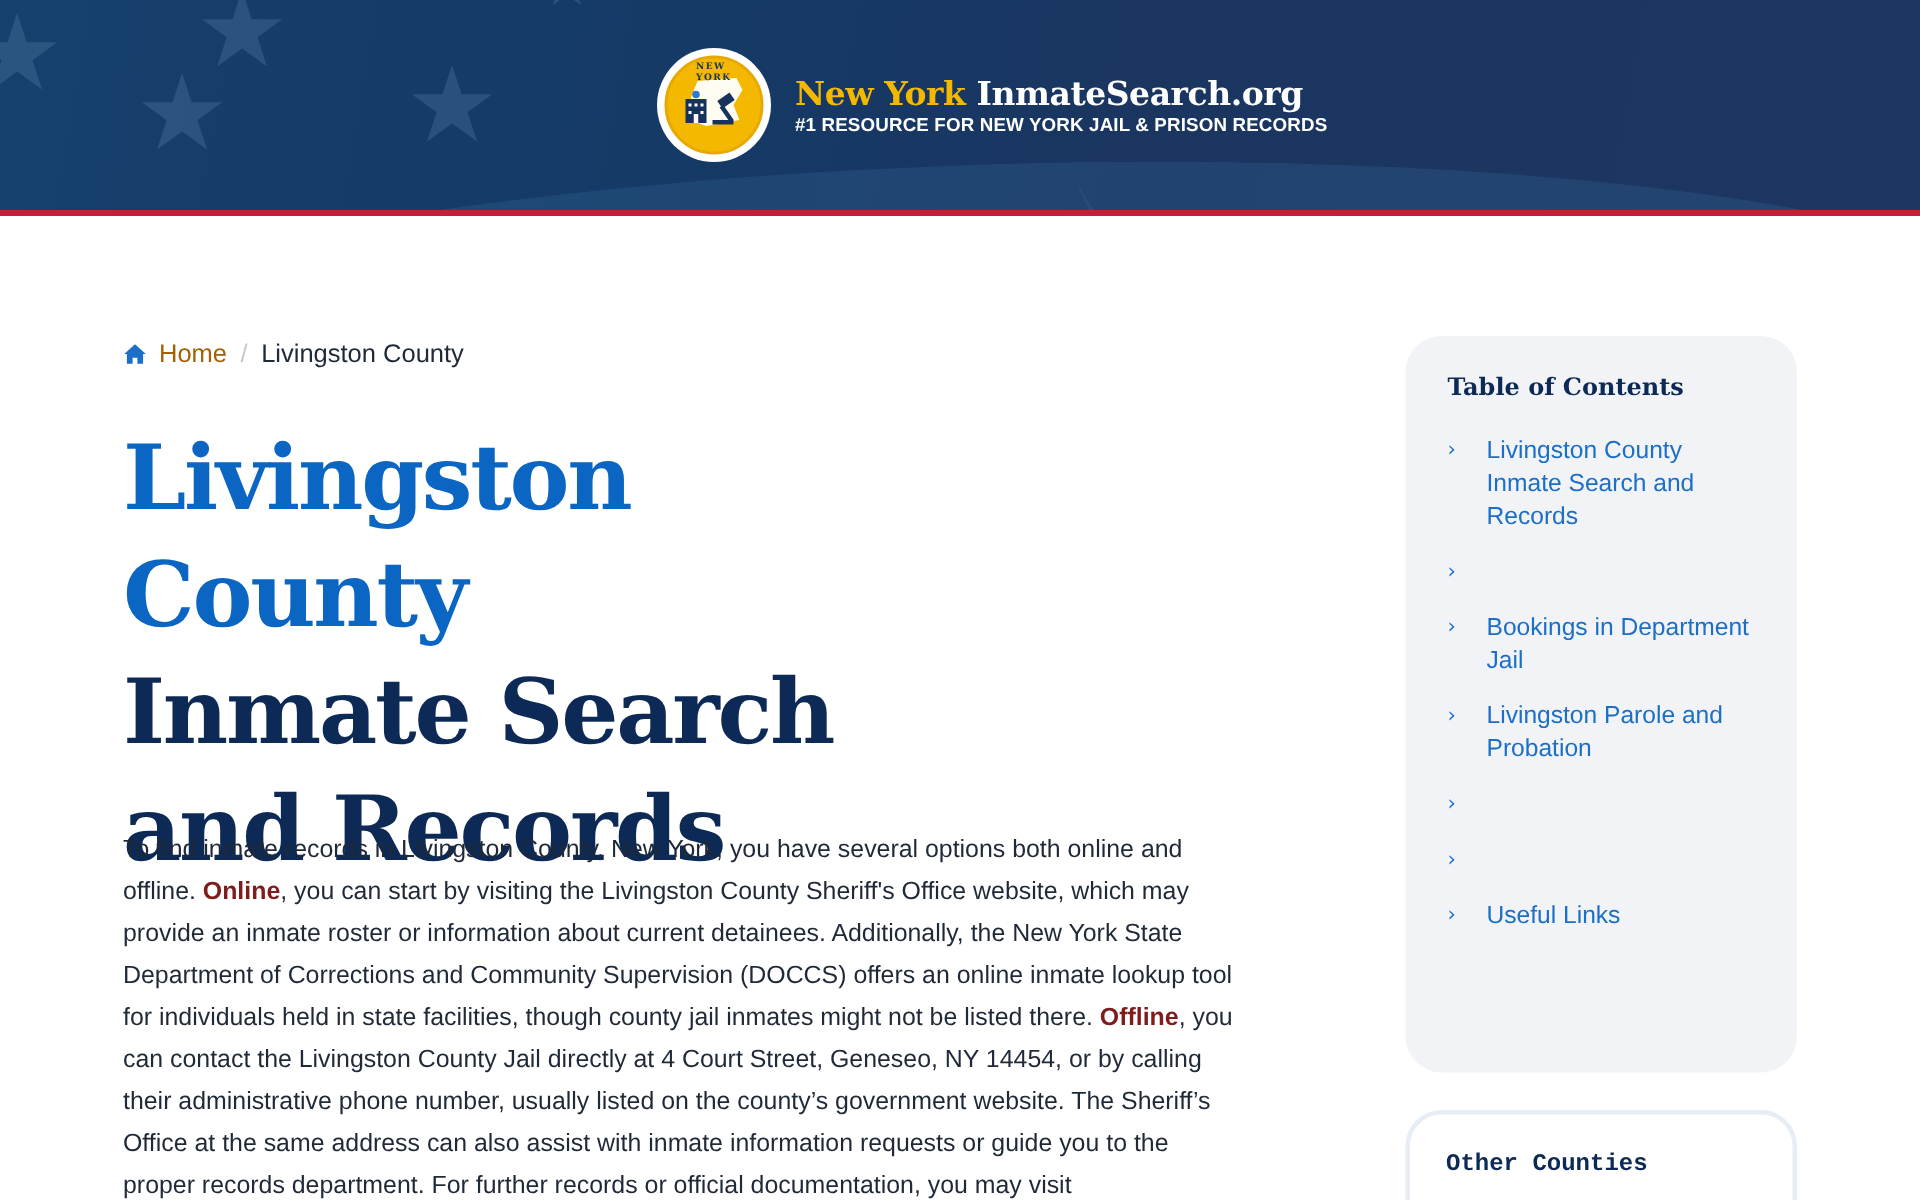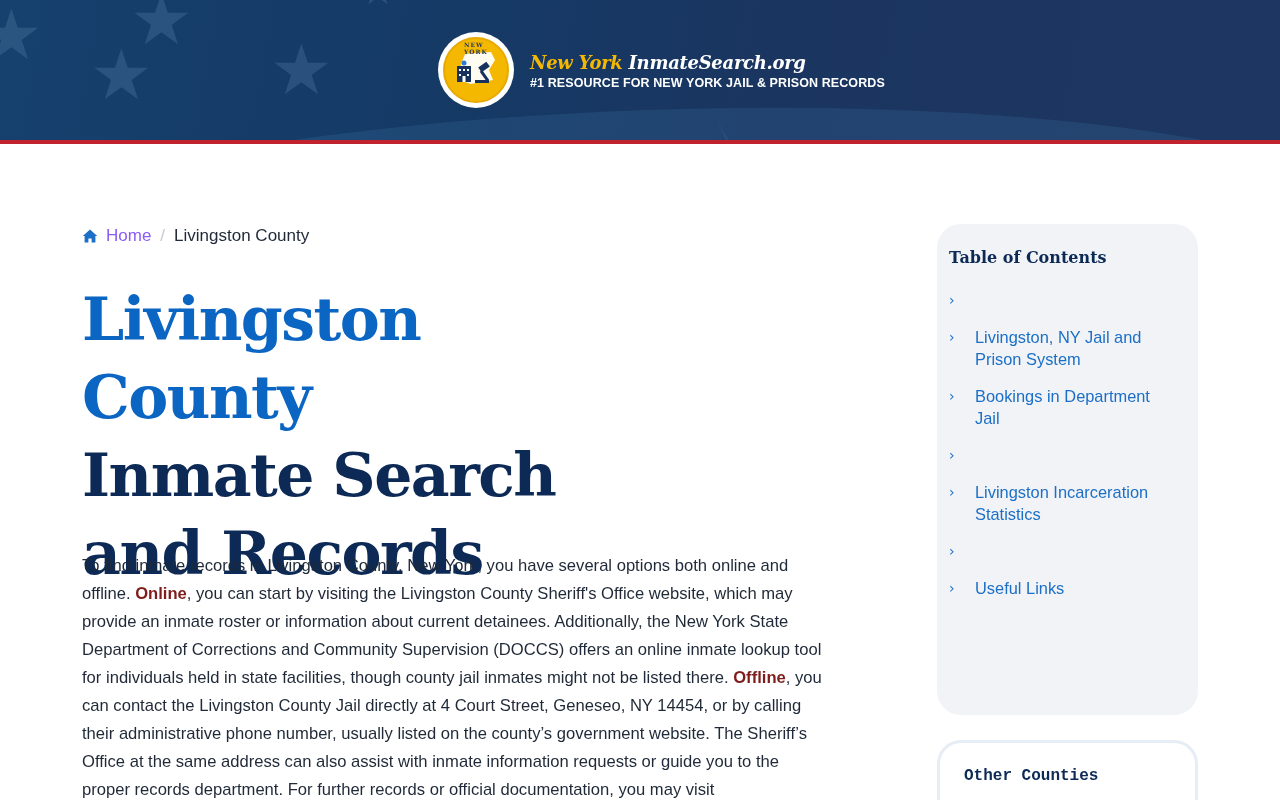--- a/index.html
+++ b/index.html
@@ -34,37 +34,37 @@
   .seal-inner {
     width: 66px; height: 66px; border-radius: 50%; background: #f5b800;
     border: 2px solid #e7a900; display: flex; align-items: center; justify-content: center; position: relative;
   }
   .seal-ring-text {
     position: absolute; font-size: 6px; font-weight: bold; color: #17325c; letter-spacing: 1px;
     font-family: "DejaVu Serif", serif;
   }
   .brand-text { margin-left: 16px; }
   .brand-title {
-    font-family: "DejaVu Serif", "Liberation Serif", serif; font-weight: bold; font-size: 18px;
-    line-height: 26px; letter-spacing: -0.3px; font-style: italic;
+    font-family: "DejaVu Serif", "Liberation Serif", serif; font-weight: bold; font-size: 22px;
+    line-height: 26px; letter-spacing: -0.3px;
   }
   .brand-title .ny { color: #f5b800; }
   .brand-title .is { color: #ffffff; }
   .brand-tag {
     margin-top: 0; font-family: "Liberation Sans", sans-serif; font-weight: bold;
     font-size: 12.5px; color: #ffffff; letter-spacing: 0.1px; text-align: right;
   }
 
   
   .breadcrumb {
     position: absolute; left: 82px; top: 226px; display: flex; align-items: center;
     font-family: "Liberation Sans", sans-serif; font-size: 17px;
   }
   .breadcrumb .home-icon { width: 16px; height: 16px; margin-right: 8px; }
-  .breadcrumb a { color: #8b5cf6; text-decoration: none; }
+  .breadcrumb a { color: #a16207; text-decoration: none; }
   .breadcrumb .sep { color: #c4c9d0; margin: 0 9px; }
   .breadcrumb .current { color: #1f2937; }
 
   
   .page-title {
     position: absolute; left: 82px; top: 280px; width: 560px;
     font-family: "DejaVu Serif", "Liberation Serif", serif; font-weight: bold;
     font-size: 60px; line-height: 78px; letter-spacing: -1.5px; color: #0c2a55;
   }
   .page-title .accent { color: #0a66c2; display: block; }
@@ -72,21 +72,21 @@
   
   .intro {
     position: absolute; left: 82px; top: 552px; width: 742px;
     font-family: "Liberation Sans", sans-serif; font-size: 16.6px; line-height: 28px; color: #1f2937;
   }
   .intro b { color: #7f1d1d; }
 
   
   .toc {
     position: absolute; left: 937px; top: 224px; width: 261px; height: 491px;
-    background: #f1f3f6; border-radius: 24px; padding: 24px 24px 0 12px;
+    background: #f1f3f6; border-radius: 24px; padding: 24px 24px 0 28px;
   }
   .toc-title {
     font-family: "DejaVu Serif", "Liberation Serif", serif; font-weight: bold; font-size: 16px;
     color: #0c2a55; margin-bottom: 22px;
   }
   .toc-list { list-style: none; }
   .toc-item { display: flex; align-items: flex-start; margin-bottom: 15px; }
   .toc-item .chev {
     width: 26px; flex: 0 0 26px; color: #1b6fc7; font-size: 14px; line-height: 22px;
   }
@@ -160,35 +160,35 @@
   <span>Inmate Search and Records</span>
 </h1>
 
 <p class="intro"><span>To find inmate records in Livingston County, New York, you have several options both online and offline. </span><b>Online</b><span>, you can start by visiting the Livingston County Sheriff's Office website, which may provide an inmate roster or information about current detainees. Additionally, the New York State Department of Corrections and Community Supervision (DOCCS) offers an online inmate lookup tool for individuals held in state facilities, though county jail inmates might not be listed there. </span><b>Offline</b><span>, you can contact the Livingston County Jail directly at 4 Court Street, Geneseo, NY 14454, or by calling their administrative phone number, usually listed on the county’s government website. The Sheriff’s Office at the same address can also assist with inmate information requests or guide you to the proper records department. For further records or official documentation, you may visit</span></p>
 
 <aside class="toc">
   <div class="toc-title">Table of Contents</div>
   <ul class="toc-list">
     <li class="toc-item">
       <span class="chev">›</span>
-    </li>
-    <li class="toc-item">
-      <span class="chev">›</span>
-      <a href="#">Livingston, NY Jail and Prison System</a>
+      <a href="#">Livingston County Inmate Search and Records</a>
+    </li>
+    <li class="toc-item">
+      <span class="chev">›</span>
     </li>
     <li class="toc-item">
       <span class="chev">›</span>
       <a href="#">Bookings in Department Jail</a>
     </li>
     <li class="toc-item">
       <span class="chev">›</span>
-    </li>
-    <li class="toc-item">
-      <span class="chev">›</span>
-      <a href="#">Livingston Incarceration Statistics</a>
+      <a href="#">Livingston Parole and Probation</a>
+    </li>
+    <li class="toc-item">
+      <span class="chev">›</span>
     </li>
     <li class="toc-item">
       <span class="chev">›</span>
     </li>
     <li class="toc-item">
       <span class="chev">›</span>
       <a href="#">Useful Links</a>
     </li>
   </ul>
 </aside>

